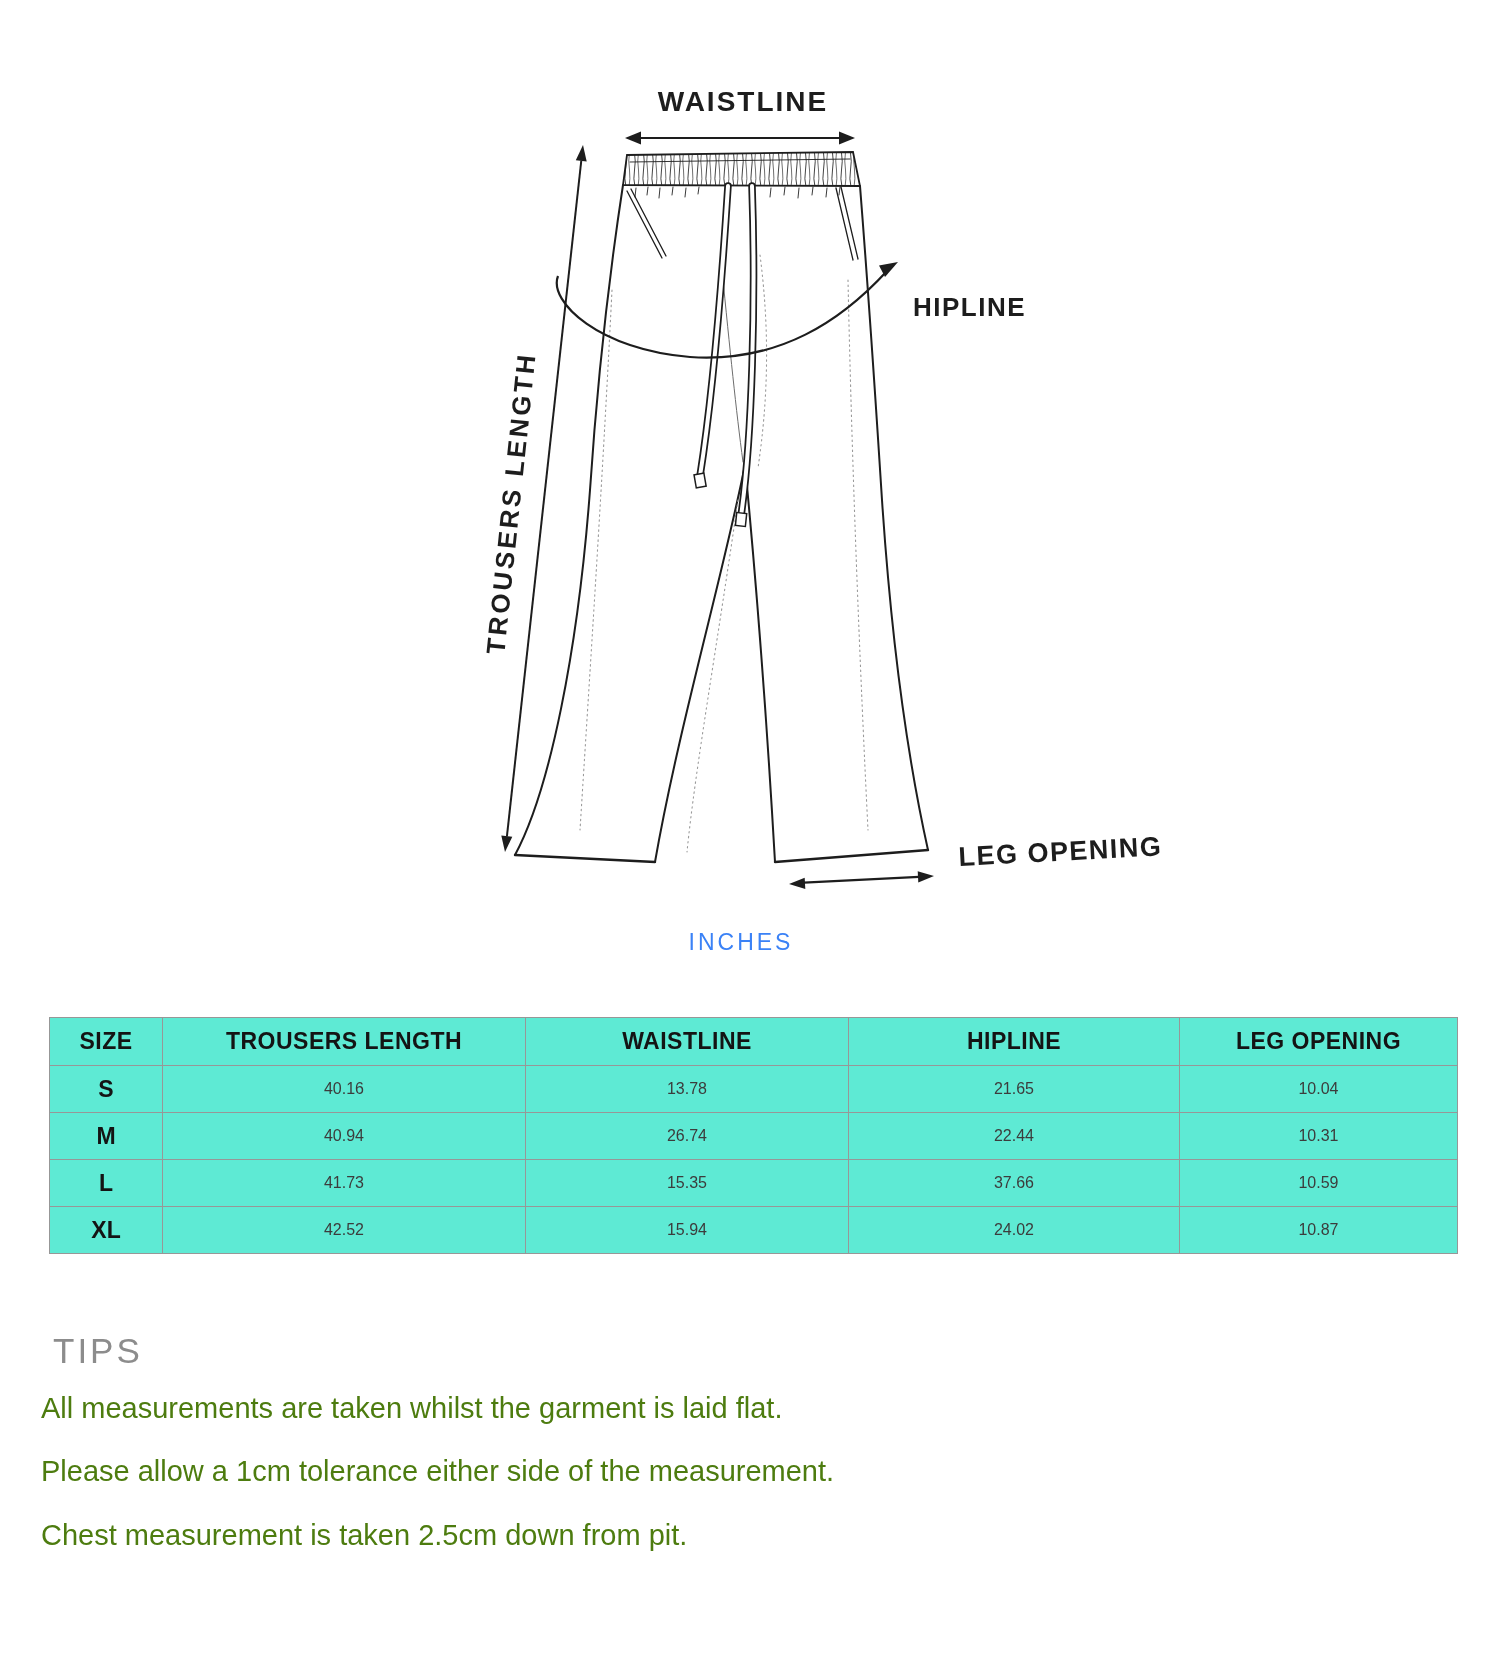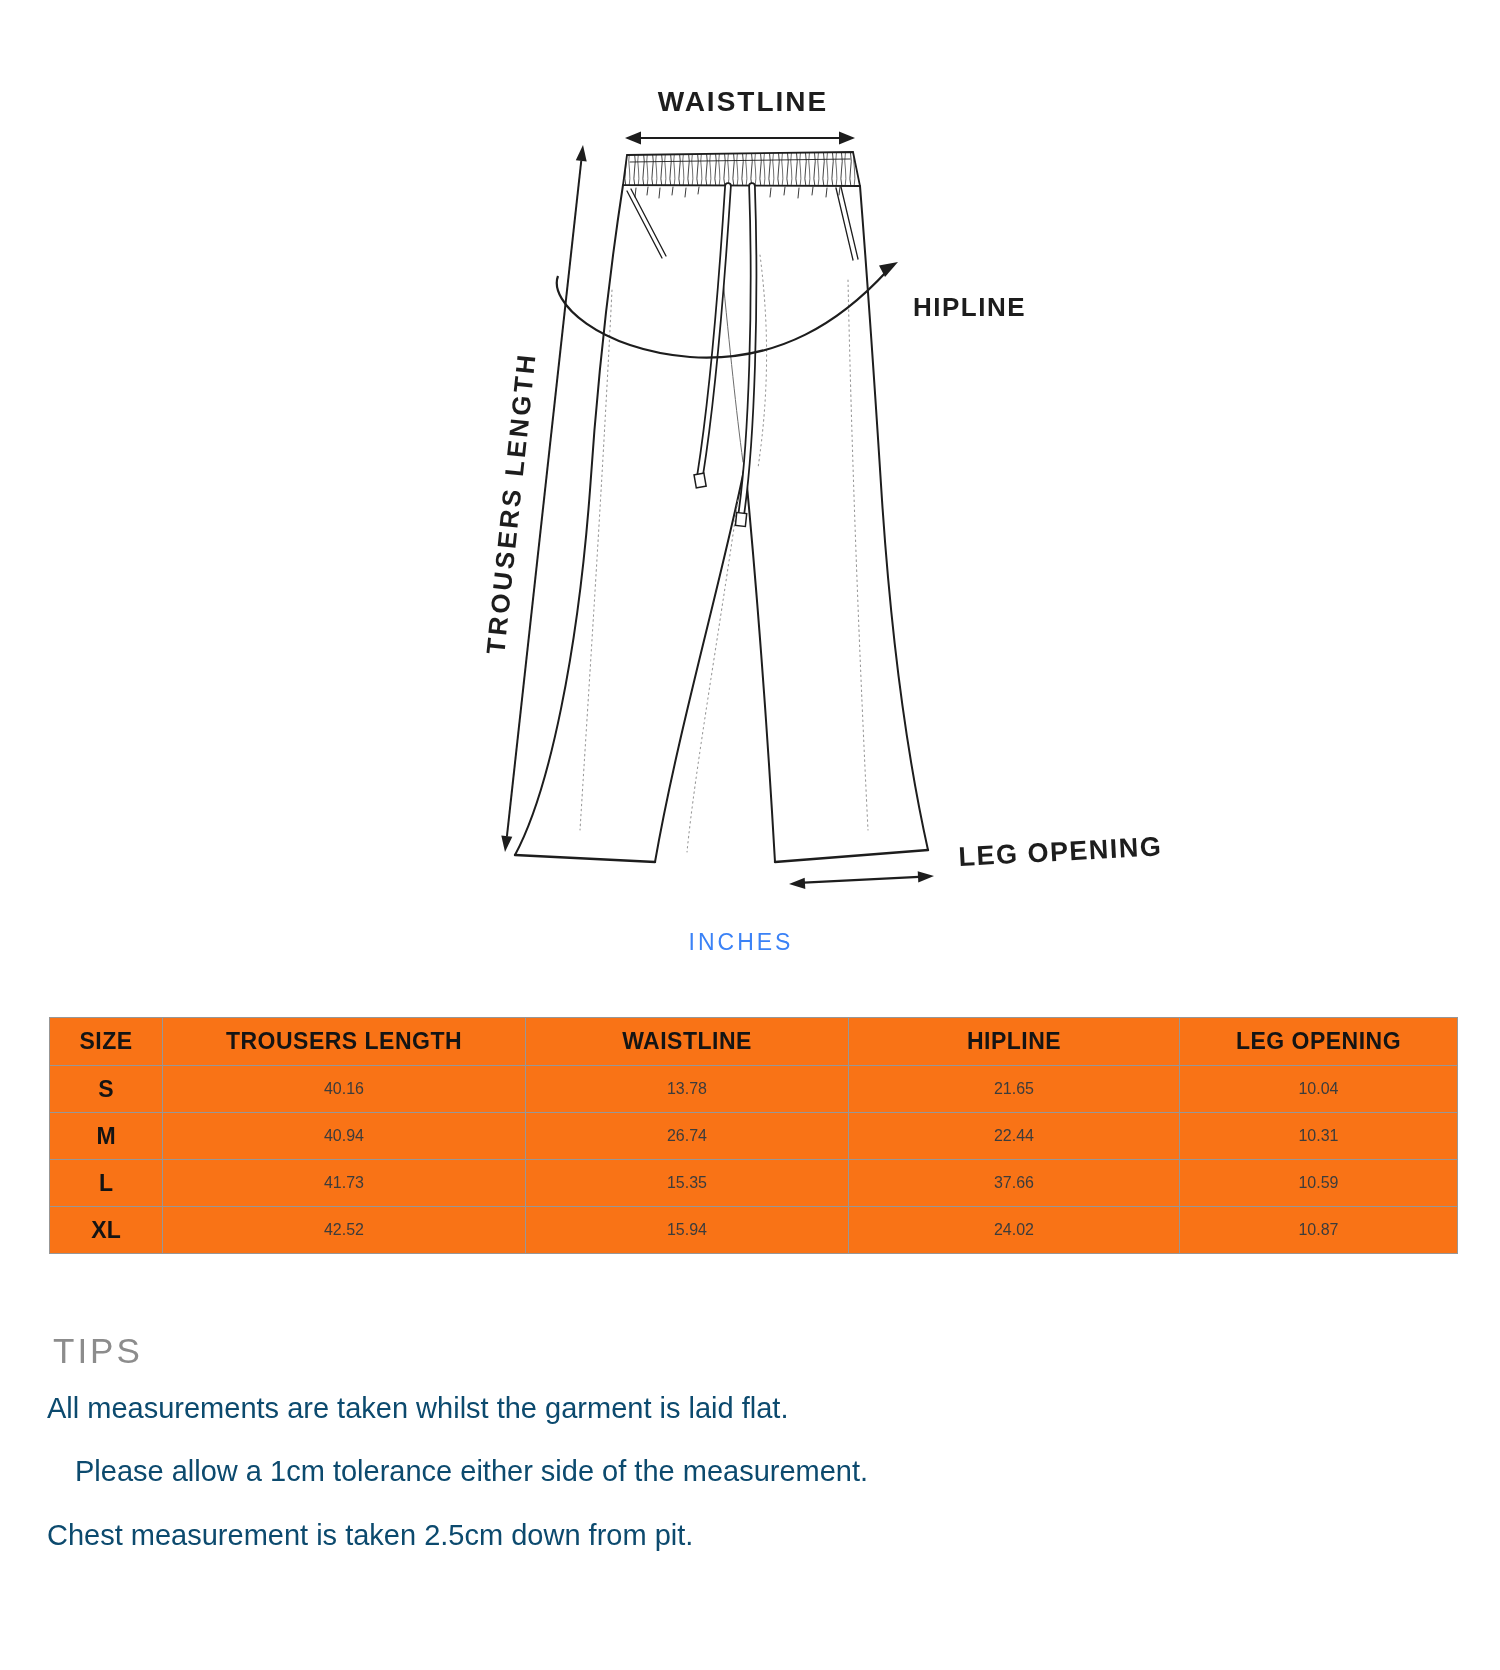--- a/index.html
+++ b/index.html
@@ -8,36 +8,36 @@
     font-family:"Liberation Sans",sans-serif;overflow:hidden;
   }
   .diagram-svg{position:absolute;left:440px;top:70px;width:760px;height:840px;overflow:visible;}
   .svg-label{font-family:"Liberation Sans",sans-serif;font-weight:bold;fill:#1d1d1d;}
   .unit-label{
     position:absolute;left:441px;top:929px;width:600px;text-align:center;
     font-size:23px;letter-spacing:3px;color:#3b82f6;
   }
   table.size-table{
     position:absolute;left:49px;top:1017px;width:1408px;
-    border-collapse:collapse;table-layout:fixed;background:#f97316;
+    border-collapse:collapse;table-layout:fixed;background:#5eead4;
   }
   .size-table th,.size-table td{
     border:1px solid #979797;height:46px;padding:0;
     text-align:center;vertical-align:middle;
   }
   .size-table th{font-weight:bold;font-size:23px;color:#141414;letter-spacing:0.5px;}
   .size-table td{font-size:16px;color:#3c3c3c;font-weight:normal;}
   .size-table td.size-col{font-weight:bold;font-size:23px;color:#141414;}
   .tips-heading{
     position:absolute;left:53px;top:1331px;
     font-size:35px;letter-spacing:3px;color:#8c8c8c;
   }
-  .tip-line{position:absolute;left:47px;font-size:29px;color:#0c4a6e;}
+  .tip-line{position:absolute;left:41px;font-size:29px;color:#4d7c0f;}
   .tip-1{top:1392px;}
-  .tip-2{top:1455px;margin-left:28px;}
+  .tip-2{top:1455px;}
   .tip-3{top:1519px;}
 </style>
 </head>
 <body>
 
 <svg class="diagram-svg" viewBox="0 0 760 840">
   <defs>
     <pattern id="elastic" patternUnits="userSpaceOnUse" x="183" y="82" width="9" height="36">
       <path d="M2.5 1 q1.5 8 0 17 q-1.5 9 0.5 17" stroke="#2f2f2f" stroke-width="0.9" fill="none"></path>
       <path d="M6.5 0 q-1.5 9 0 18 q1 9 -0.5 17" stroke="#2f2f2f" stroke-width="0.7" fill="none"></path>

